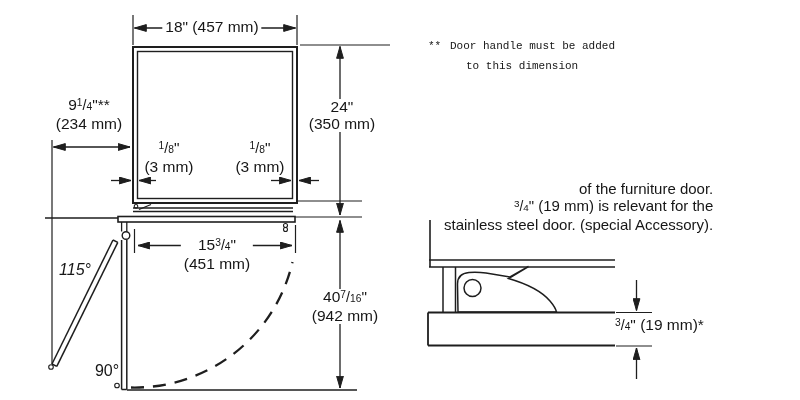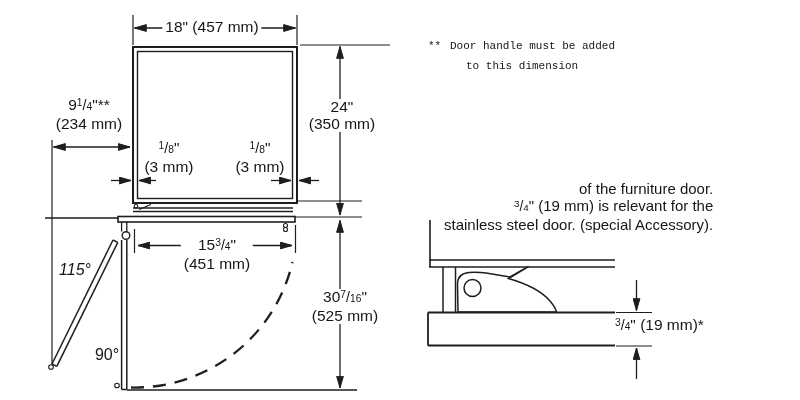--- a/index.html
+++ b/index.html
@@ -161,27 +161,27 @@
     <div>24"</div>
     <div>(350 mm)</div>
   </div>
 
   <div class="lbl cx wbg" style="left:217px;top:237px;">
     <div><span>15</span><span class="fnum">3</span><span class="fsep">/</span><span class="fden">4</span><span>"</span></div>
     <div>(451 mm)</div>
   </div>
 
   <div class="lbl cx wbg" style="left:345px;top:289px;">
-    <div><span>30</span><span class="fnum">7</span><span class="fsep">/</span><span class="fden">16</span><span>"</span></div>
-    <div>(525 mm)</div>
+    <div><span>40</span><span class="fnum">7</span><span class="fsep">/</span><span class="fden">16</span><span>"</span></div>
+    <div>(942 mm)</div>
   </div>
 
   <div class="lbl cx angle" style="left:75px;top:262px;font-style:italic;">115°</div>
 
-  <div class="lbl cx angle" style="left:107px;top:347px;">90°</div>
+  <div class="lbl cx angle" style="left:107px;top:363px;">90°</div>
 
   <div class="lbl" style="left:615px;top:317px;">
     <span class="fnum">3</span><span class="fsep">/</span><span class="fden">4</span><span>" (19 mm)*</span>
   </div>
 
   <div class="note note-handle" style="left:428px;top:36px;">
     <span class="note-line"><span class="mk">**</span><span>Door handle must be added</span></span>
     <span class="note-line ind">to this dimension</span>
   </div>
 

